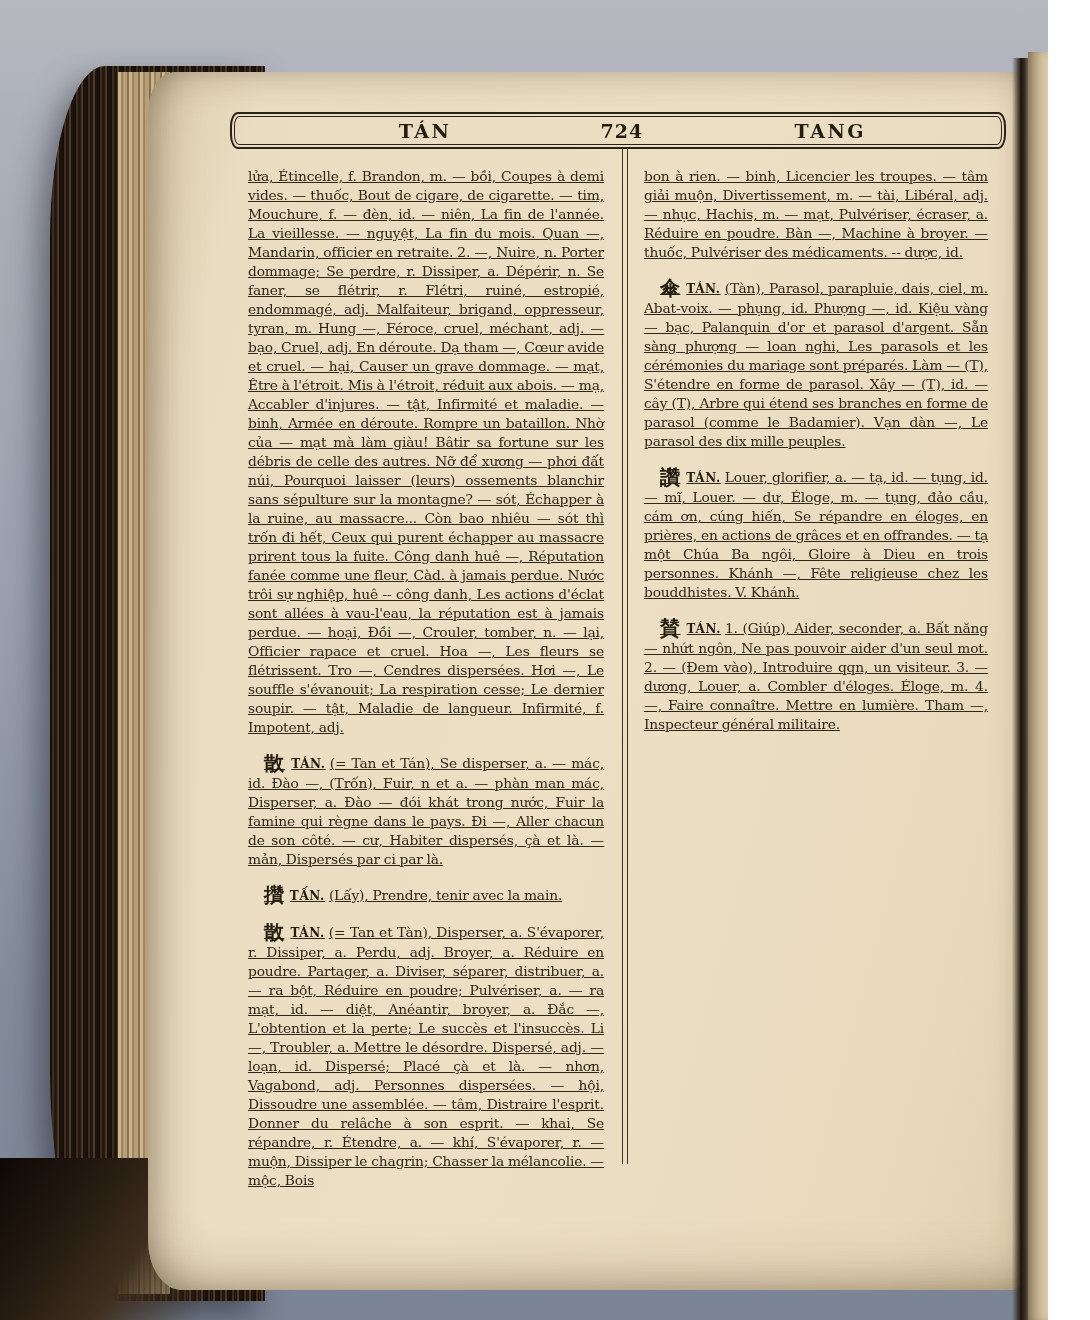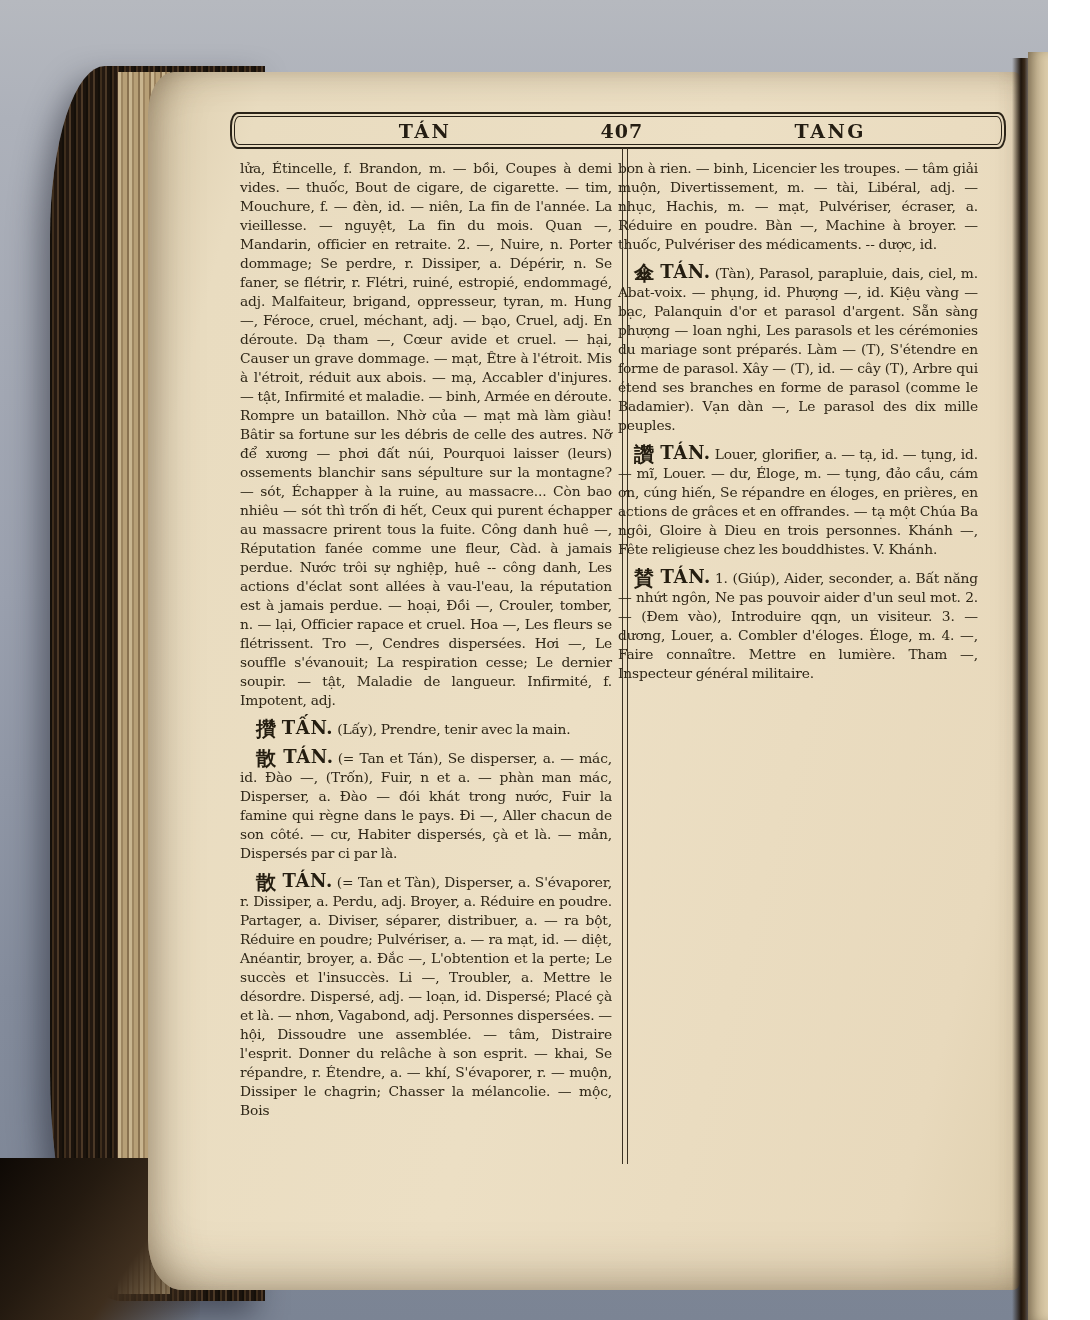--- a/index.html
+++ b/index.html
@@ -56,29 +56,29 @@
   .divider{
     position:absolute;left:474px;top:76px;width:4px;height:1016px;
     border-left:1.5px solid #3b3223;border-right:1.5px solid #3b3223;
   }
   .col{
     position:absolute;top:79px;height:1088px;overflow:hidden;
     text-align:justify;font-size:13.8px;line-height:19px;color:#2e2617;
     letter-spacing:-0.15px;word-spacing:-0.4px;
   }
   .col-left{left:84px;width:388px;}
-  .col-right{left:462px;width:376px;}
-  .col p{margin:8px;}
+  .col-right{left:480px;width:376px;}
+  .col p{margin:16px;text-decoration:underline;}
   .col p.entry{margin-top:8px;text-indent:16px;}
   .cjk{
     font-size:20px;line-height:1;font-weight:bold;color:#241d10;
     margin-right:6px;vertical-align:-2px;
   }
   .cjk:empty{display:none;margin:0;}
-  .head{font-weight:bold;font-size:18px;letter-spacing:.6px;color:#241d10;margin-right:4px;}
+  .head{font-weight:bold;font-size:12px;letter-spacing:.6px;color:#241d10;margin-right:4px;}
   .head:empty{display:none;margin:0;}
   .pre{font-style:italic;margin-right:4px;}
   .pre:empty{display:none;margin:0;}
   
   .gutter-gap{
     position:absolute;left:1012px;top:58px;width:20px;height:1262px;
     background:linear-gradient(90deg,rgba(40,30,18,0) 0%,#1f150c 45%,#38291a 62%,rgba(70,52,34,.15) 100%);
   }
   .sliver{
     position:absolute;left:1028px;top:52px;width:62px;height:1268px;overflow:hidden;
@@ -106,30 +106,30 @@
 
   <div class="page-stack"></div>
   <div class="edge-strip"></div>
   <div class="bottom-cover"></div>
 
   <div class="main-page">
 
     <div class="header-box">
       <div class="header-box-inner"></div>
       <span class="hdr hdr-left">TÁN</span>
-      <span class="hdr hdr-center">407</span>
+      <span class="hdr hdr-center">724</span>
       <span class="hdr hdr-right">TANG</span>
     </div>
 
     <div class="divider"></div>
 
     <div class="col col-left">
       <p class="cont"><span>lửa, Étincelle, f. Brandon, m. — bồi, Coupes à demi vides. — thuốc, Bout de cigare, de cigarette. — tim, Mouchure, f. — đèn, id. — niên, La fin de l'année. La vieillesse. — nguyệt, La fin du mois. Quan —, Mandarin, officier en retraite. 2. —, Nuire, n. Porter dommage; Se perdre, r. Dissiper, a. Dépérir, n. Se faner, se flétrir, r. Flétri, ruiné, estropié, endommagé, adj. Malfaiteur, brigand, oppresseur, tyran, m. Hung —, Féroce, cruel, méchant, adj. — bạo, Cruel, adj. En déroute. Dạ tham —, Cœur avide et cruel. — hại, Causer un grave dommage. — mạt, Être à l'étroit. Mis à l'étroit, réduit aux abois. — mạ, Accabler d'injures. — tật, Infirmité et maladie. — binh, Armée en déroute. Rompre un bataillon. Nhờ của — mạt mà làm giàu! Bâtir sa fortune sur les débris de celle des autres. Nỡ để xương — phơi đất núi, Pourquoi laisser (leurs) ossements blanchir sans sépulture sur la montagne? — sót, Échapper à la ruine, au massacre... Còn bao nhiêu — sót thì trốn đi hết, Ceux qui purent échapper au massacre prirent tous la fuite. Công danh huê —, Réputation fanée comme une fleur, Càd. à jamais perdue. Nước trôi sự nghiệp, huê -- công danh, Les actions d'éclat sont allées à vau-l'eau, la réputation est à jamais perdue. — hoại, Đồi —, Crouler, tomber, n. — lại, Officier rapace et cruel. Hoa —, Les fleurs se flétrissent. Tro —, Cendres dispersées. Hơi —, Le souffle s'évanouit; La respiration cesse; Le dernier soupir. — tật, Maladie de langueur. Infirmité, f. Impotent, adj.</span></p>
+      <p class="entry"><span class="cjk">散</span><span class="head">TÁN.</span><span>(= Tan et Tán), Se disperser, a. — mác, id. Đào —, (Trốn), Fuir, n et a. — phàn man mác, Disperser, a. Đào — đói khát trong nước, Fuir la famine qui règne dans le pays. Đi —, Aller chacun de son côté. — cư, Habiter dispersés, çà et là. — mản, Dispersés par ci par là.</span></p>
       <p class="entry"><span class="cjk">攢</span><span class="head">TẤN.</span><span>(Lấy), Prendre, tenir avec la main.</span></p>
-      <p class="entry"><span class="cjk">散</span><span class="head">TÁN.</span><span>(= Tan et Tán), Se disperser, a. — mác, id. Đào —, (Trốn), Fuir, n et a. — phàn man mác, Disperser, a. Đào — đói khát trong nước, Fuir la famine qui règne dans le pays. Đi —, Aller chacun de son côté. — cư, Habiter dispersés, çà et là. — mản, Dispersés par ci par là.</span></p>
       <p class="entry"><span class="cjk">散</span><span class="head">TÁN.</span><span>(= Tan et Tàn), Disperser, a. S'évaporer, r. Dissiper, a. Perdu, adj. Broyer, a. Réduire en poudre. Partager, a. Diviser, séparer, distribuer, a. — ra bột, Réduire en poudre; Pulvériser, a. — ra mạt, id. — diệt, Anéantir, broyer, a. Đắc —, L'obtention et la perte; Le succès et l'insuccès. Li —, Troubler, a. Mettre le désordre. Dispersé, adj. — loạn, id. Dispersé; Placé çà et là. — nhơn, Vagabond, adj. Personnes dispersées. — hội, Dissoudre une assemblée. — tâm, Distraire l'esprit. Donner du relâche à son esprit. — khai, Se répandre, r. Étendre, a. — khí, S'évaporer, r. — muộn, Dissiper le chagrin; Chasser la mélancolie. — mộc, Bois</span></p>
     </div>
 
     <div class="col col-right">
       <p class="cont"><span>bon à rien. — binh, Licencier les troupes. — tâm giải muộn, Divertissement, m. — tài, Libéral, adj. — nhục, Hachis, m. — mạt, Pulvériser, écraser, a. Réduire en poudre. Bàn —, Machine à broyer. — thuốc, Pulvériser des médicaments. -- dược, id.</span></p>
       <p class="entry"><span class="cjk">傘</span><span class="head">TÁN.</span><span>(Tàn), Parasol, parapluie, dais, ciel, m. Abat-voix. — phụng, id. Phượng —, id. Kiệu vàng — bạc, Palanquin d'or et parasol d'argent. Sẵn sàng phượng — loan nghi, Les parasols et les cérémonies du mariage sont préparés. Làm — (T), S'étendre en forme de parasol. Xây — (T), id. — cây (T), Arbre qui étend ses branches en forme de parasol (comme le Badamier). Vạn dàn —, Le parasol des dix mille peuples.</span></p>
       <p class="entry"><span class="cjk">讚</span><span class="head">TÁN.</span><span>Louer, glorifier, a. — tạ, id. — tụng, id. — mĩ, Louer. — dư, Éloge, m. — tụng, đảo cầu, cám ơn, cúng hiến, Se répandre en éloges, en prières, en actions de grâces et en offrandes. — tạ một Chúa Ba ngôi, Gloire à Dieu en trois personnes. Khánh —, Fête religieuse chez les bouddhistes. V. Khánh.</span></p>
       <p class="entry"><span class="cjk">賛</span><span class="head">TÁN.</span><span>1. (Giúp), Aider, seconder, a. Bất năng — nhứt ngôn, Ne pas pouvoir aider d'un seul mot. 2. — (Đem vào), Introduire qqn, un visiteur. 3. — dương, Louer, a. Combler d'éloges. Éloge, m. 4. —, Faire connaître. Mettre en lumière. Tham —, Inspecteur général militaire.</span></p>
     </div>
 

